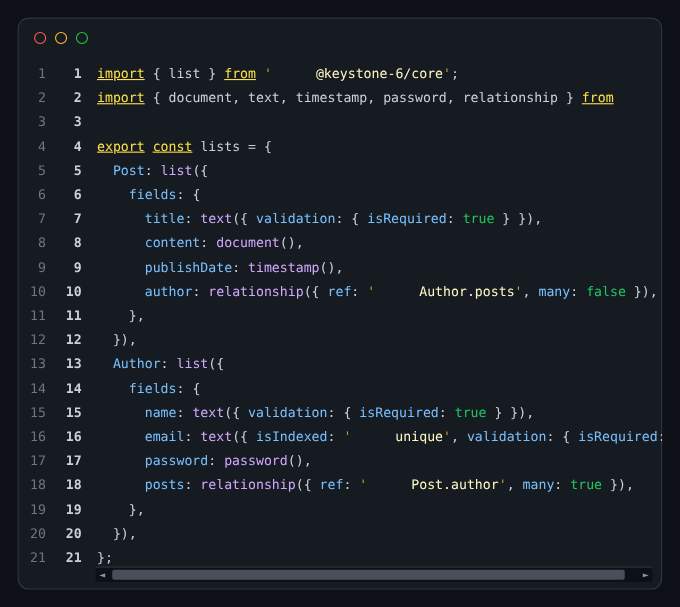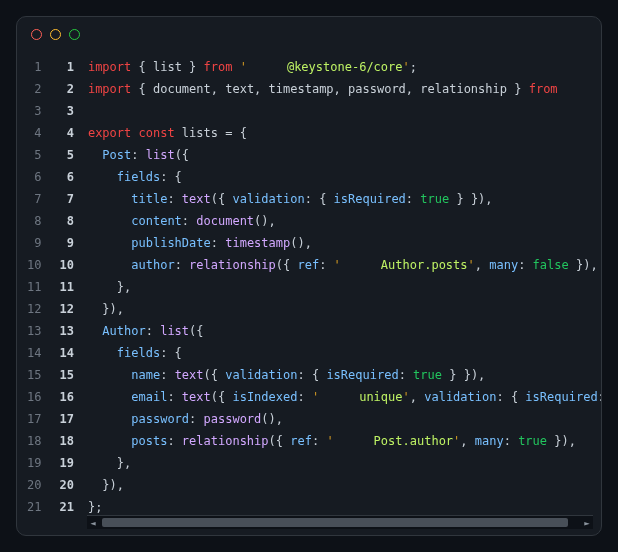--- a/index.html
+++ b/index.html
@@ -64,26 +64,26 @@
     user-select: none;
     flex-shrink: 0;
   }
   .code-lines {
     flex: 1;
     min-width: 0;
   }
   .code-line { height: 22px; }
 
   
-  .tk-kw   { color: #ef4444; }     
+  .tk-kw   { color: #fde047; text-decoration: underline; }     
   .tk-fn   { color: #d2a8ff; }     
   .tk-prop { color: #79c0ff; }     
   .tk-var  { color: #c9d1d9; }     
   .tk-str  { color: #d29922; }     
-  .tk-str2 { color: #bef264; padding-left: 40px; }     
+  .tk-str2 { color: #fef9c3; padding-left: 40px; }     
   .tk-pun  { color: #c9d1d9; }
   .tk-bool { color: #22c55e; }
 
   .hscroll {
     height: 14px;
     background: #0d1117;
     border-top: 1px solid #30363d;
     position: relative;
     margin: 0 8px 6px 70px;
   }

